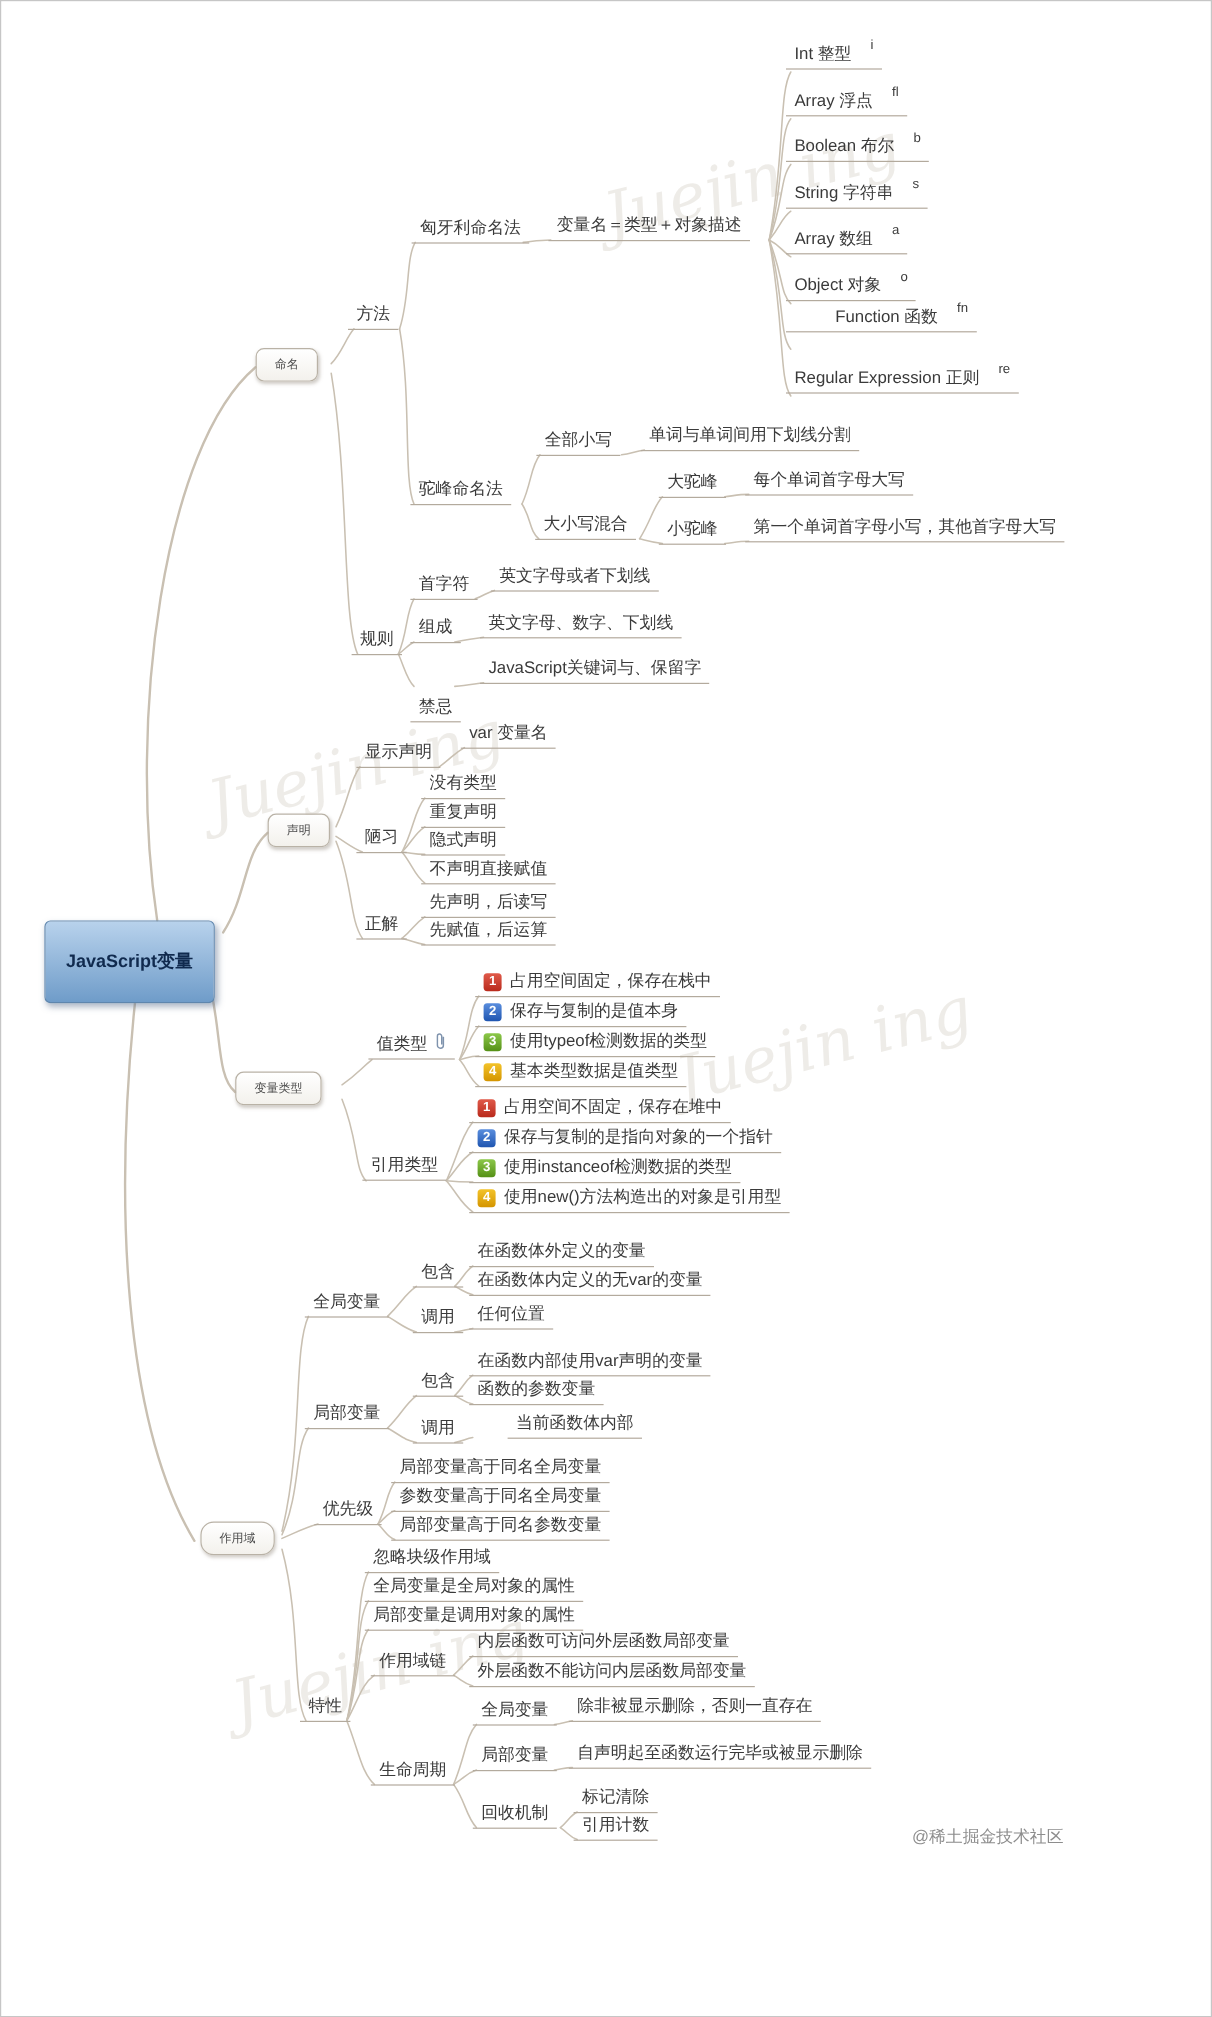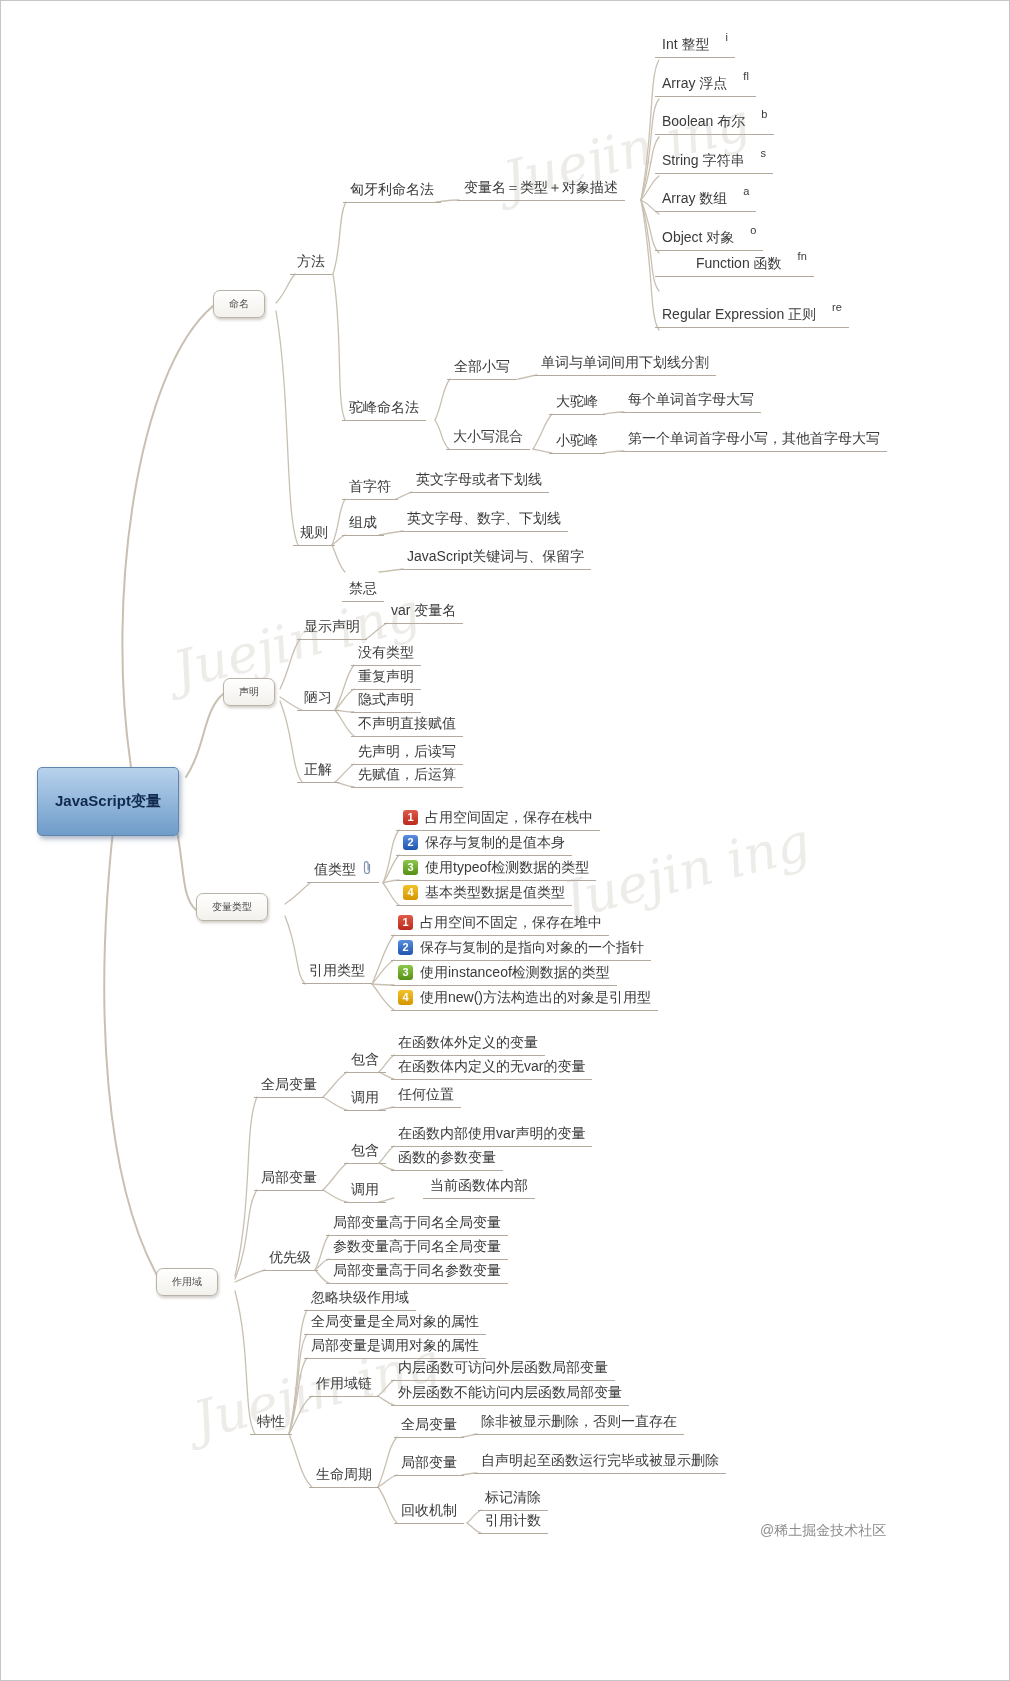--- a/index.html
+++ b/index.html
@@ -168,21 +168,21 @@
   <div class="node" style="left:395px;top:806px;"><span class="badge b1">1</span><span>占用空间固定，保存在栈中</span></div>
   <div class="node" style="left:395px;top:831px;"><span class="badge b2">2</span><span>保存与复制的是值本身</span></div>
   <div class="node" style="left:395px;top:856px;"><span class="badge b3">3</span><span>使用typeof检测数据的类型</span></div>
   <div class="node" style="left:395px;top:881px;"><span class="badge b4">4</span><span>基本类型数据是值类型</span></div>
   <div class="node" style="left:301px;top:959px;">引用类型</div>
   <div class="node" style="left:390px;top:911px;"><span class="badge b1">1</span><span>占用空间不固定，保存在堆中</span></div>
   <div class="node" style="left:390px;top:936px;"><span class="badge b2">2</span><span>保存与复制的是指向对象的一个指针</span></div>
   <div class="node" style="left:390px;top:961px;"><span class="badge b3">3</span><span>使用instanceof检测数据的类型</span></div>
   <div class="node" style="left:390px;top:986px;"><span class="badge b4">4</span><span>使用new()方法构造出的对象是引用型</span></div>
 
-  <div class="topic-box" style="left:155px;top:1267px;">作用域</div>
+  <div class="topic-box" style="left:166px;top:1267px;border-radius:11px;">作用域</div>
   <div class="node" style="left:253px;top:1073px;">全局变量</div>
   <div class="node" style="left:343px;top:1048px;">包含</div>
   <div class="node" style="left:390px;top:1031px;">在函数体外定义的变量</div>
   <div class="node" style="left:390px;top:1055px;">在函数体内定义的无var的变量</div>
   <div class="node" style="left:343px;top:1086px;">调用</div>
   <div class="node" style="left:390px;top:1083px;">任何位置</div>
   <div class="node" style="left:253px;top:1166px;">局部变量</div>
   <div class="node" style="left:343px;top:1139px;">包含</div>
   <div class="node" style="left:390px;top:1122px;">在函数内部使用var声明的变量</div>
   <div class="node" style="left:390px;top:1146px;">函数的参数变量</div>

